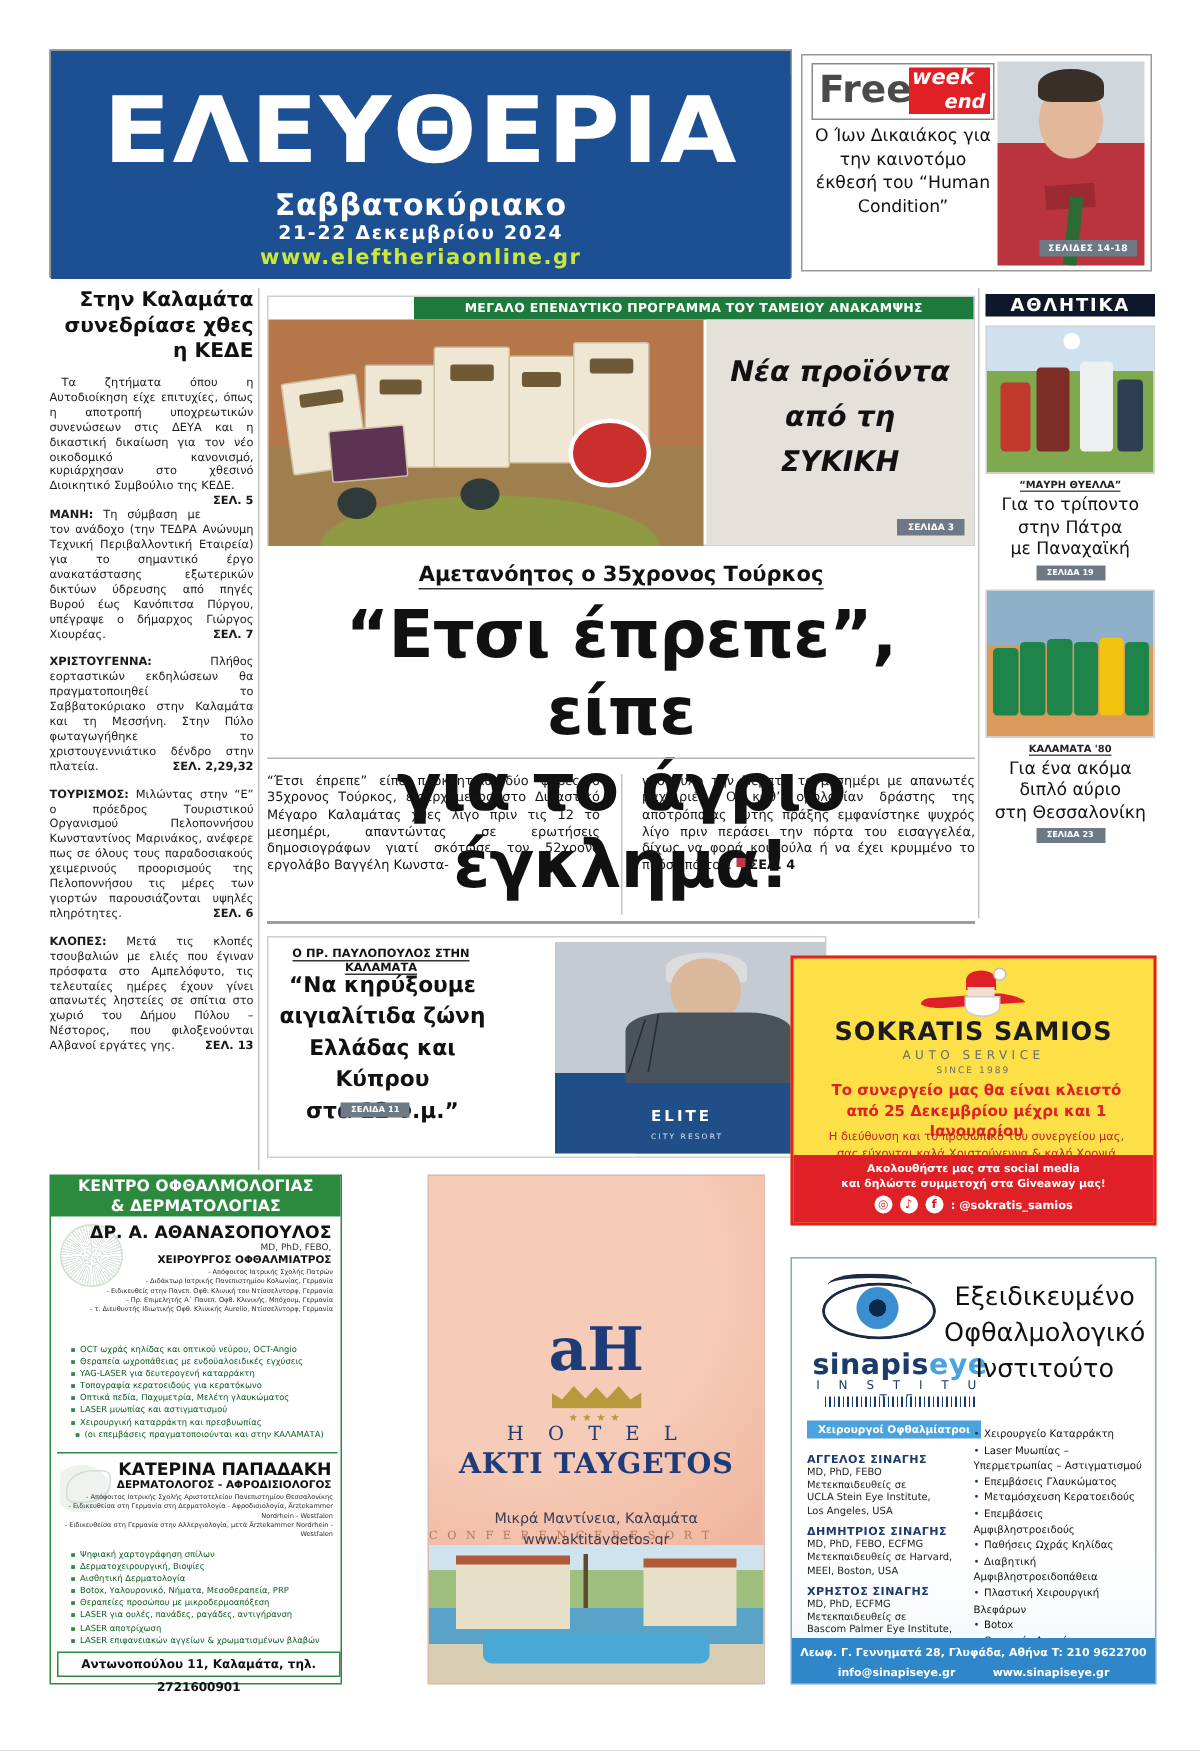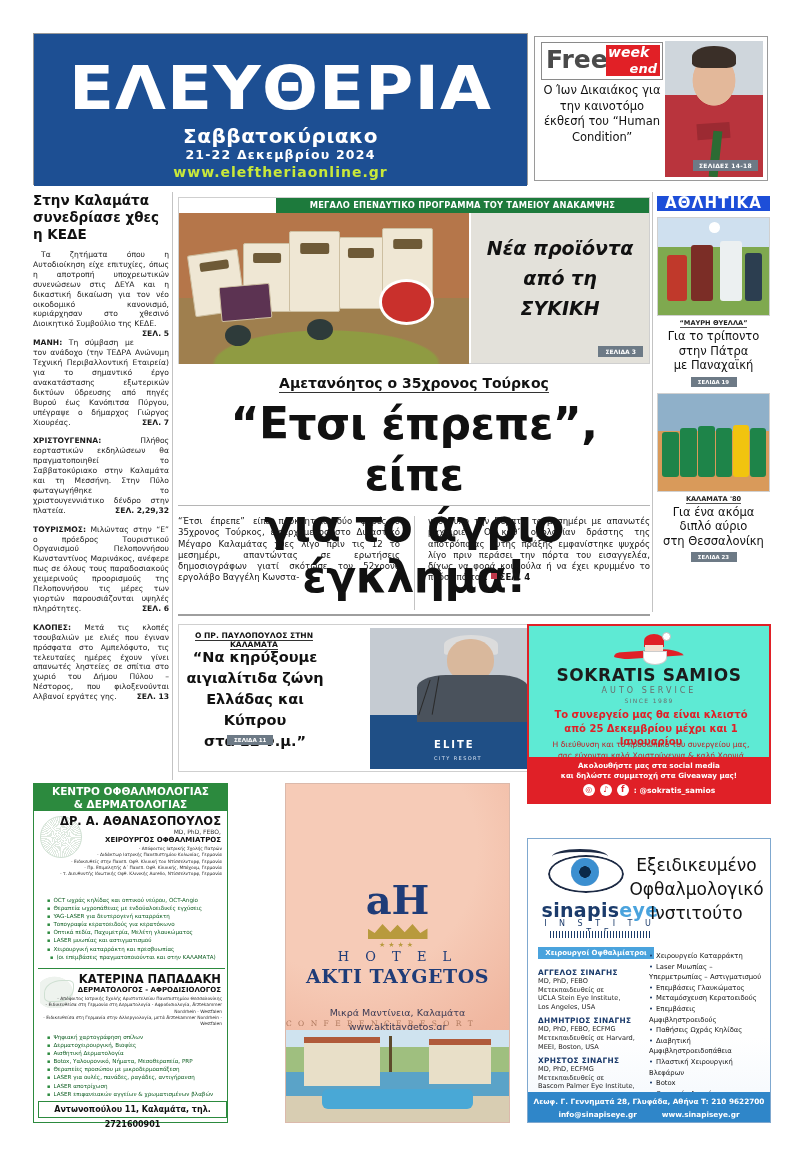--- a/index.html
+++ b/index.html
@@ -80,21 +80,21 @@
   #promo-photo .tie{position:absolute;left:47%;top:66%;width:9%;height:34%;background:#2c6b33;transform:rotate(6deg);}
   #promo-photo .collar{position:absolute;left:33%;top:60%;width:34%;height:12%;background:#9c2a32;transform:rotate(-4deg);}
   #promo-badge{
     position:absolute;right:5px;bottom:6px;background:#6d7a86;color:#fff;
     font-size:6px;font-weight:bold;padding:2px 6px;letter-spacing:.3px;
   }
 
   
   #briefs{left:33px;top:192px;width:136px;height:588px;}
   #briefs-title{
-    font-size:13.5px;font-weight:bold;line-height:17px;text-align:left;color:#111;
+    font-size:13.5px;font-weight:bold;line-height:17px;text-align:right;color:#111;
     margin-bottom:7px;
   }
   .brief{
     font-size:7.6px;line-height:9.9px;text-align:justify;color:#1a1a1a;
     margin-bottom:9px;
   }
   .brief .kick{font-weight:bold;}
   .brief .pg{font-weight:bold;float:right;}
   .brief.first{text-indent:8px;}
 
@@ -180,42 +180,42 @@
   #pavlo-photo .podium{position:absolute;left:30%;bottom:0;width:70%;height:26%;background:#1f4f86;}
   #pavlo-photo .podium .t{position:absolute;left:8%;top:18%;color:#fff;font-size:10px;font-weight:bold;letter-spacing:2px;}
   #pavlo-photo .podium .s{position:absolute;left:8%;top:62%;color:#d9e4f3;font-size:5px;letter-spacing:1.4px;}
   #pavlo-photo .mic{position:absolute;left:30%;top:36%;width:1px;height:26%;background:#2a2a2a;transform:rotate(18deg);}
   #pavlo-photo .mic2{position:absolute;left:36%;top:34%;width:1px;height:28%;background:#2a2a2a;transform:rotate(10deg);}
 
   
   #vrule2{left:652px;top:192px;width:1px;height:420px;background:#c3c3c3;}
   #sports{left:657px;top:196px;width:113px;}
   #sports-head{
-    height:15px;background:#1d4ed8;color:#fff;font-size:15px;font-weight:bold;
+    height:15px;background:#0f172a;color:#fff;font-size:12px;font-weight:bold;
     text-align:center;line-height:15px;letter-spacing:1.2px;
   }
   .sp-item{margin-top:6px;}
   .sp-photo{width:113px;height:99px;overflow:hidden;position:relative;border:1px solid #d0d0d0;box-sizing:border-box;}
   .sp-photo.football{background:linear-gradient(to bottom,#cfe0ef 0 30%,#7fa94f 30% 100%);}
   .sp-photo.hand{background:linear-gradient(to bottom,#8fb0c9 0 38%,#d99a5a 38% 100%);}
   .sp-photo .p{position:absolute;border-radius:3px;}
   .sp-cap{
     text-align:center;font-size:6.6px;font-weight:bold;color:#222;margin-top:3px;
   }
   .sp-cap span{border-bottom:1px solid #555;}
   .sp-title{
     text-align:center;font-size:11.5px;line-height:14.5px;color:#111;margin-top:2px;
   }
   .sp-badge{
     display:block;margin:4px auto 0 auto;width:46px;background:#6d7a86;color:#fff;
     font-size:5.4px;font-weight:bold;padding:2px 0;text-align:center;
   }
 
   
-  #samios{left:527px;top:624px;width:244px;height:180px;border:2px solid #e02027;background:#5eead4;}
+  #samios{left:527px;top:637px;width:244px;height:180px;border:2px solid #e02027;background:#fde047;}
   #samios-logo{
     position:absolute;left:0;top:8px;width:100%;text-align:center;
   }
   #samios-santa{
     position:relative;margin:0 auto 1px auto;width:70px;height:30px;
   }
   #samios-santa .hat{position:absolute;left:30px;top:0;width:20px;height:13px;background:#e02027;border-radius:50% 50% 0 0;}
   #samios-santa .pom{position:absolute;left:48px;top:-2px;width:7px;height:7px;background:#fff;border:1px solid #bbb;border-radius:50%;}
   #samios-santa .face{position:absolute;left:31px;top:11px;width:18px;height:13px;background:#f4ded0;border-radius:0 0 48% 48%;}
   #samios-santa .beard{position:absolute;left:29px;top:17px;width:22px;height:12px;background:#fff;border:1px solid #ccc;border-radius:0 0 50% 50%;}

